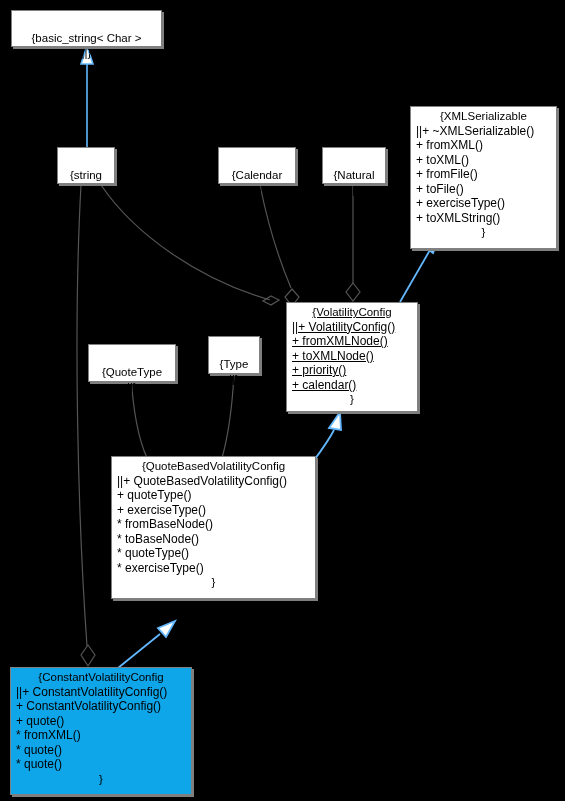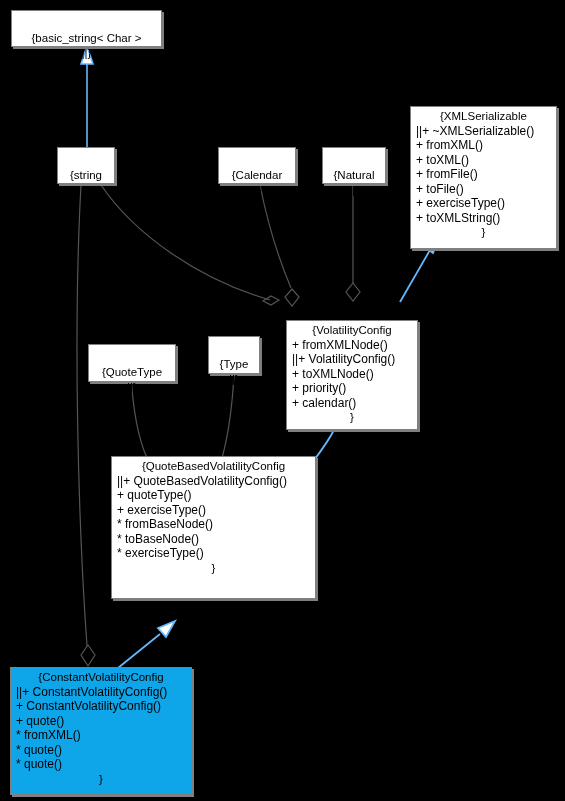--- a/index.html
+++ b/index.html
@@ -144,44 +144,45 @@
         <span class="ntitle">{XMLSerializable</span>
         <span class="nrow">||+ ~XMLSerializable()</span>
         <span class="nrow">+ fromXML()</span>
         <span class="nrow">+ toXML()</span>
         <span class="nrow">+ fromFile()</span>
         <span class="nrow">+ toFile()</span>
         <span class="nrow">+ exerciseType()</span>
         <span class="nrow">+ toXMLString()</span>
         <span class="nclose">}</span>
       </div>
-      <div class="node" style="left: 286px; top: 320px; width: 132px; height: 110px;">
+      <div class="node" style="left: 286px; top: 302px; width: 132px; height: 110px; text-decoration: underline;">
         <span class="ntitle">{VolatilityConfig</span>
+        <span class="nrow">||+ VolatilityConfig()</span>
         <span class="nrow">+ fromXMLNode()</span>
-        <span class="nrow">||+ VolatilityConfig()</span>
         <span class="nrow">+ toXMLNode()</span>
         <span class="nrow">+ priority()</span>
         <span class="nrow">+ calendar()</span>
         <span class="nclose">}</span>
       </div>
       <div class="node compact" style="left: 88px; top: 336px; width: 88px; height: 38px; margin-top: 8px;">
         <span class="ntitle">{QuoteType</span>
         <span class="nclose">||}</span>
       </div>
       <div class="node compact" style="left: 208px; top: 336px; width: 52px; height: 38px;">
         <span class="ntitle">{Type</span>
         <span class="nclose">||}</span>
       </div>
       <div class="node" style="left: 111px; top: 456px; width: 205px; height: 143px;">
         <span class="ntitle">{QuoteBasedVolatilityConfig</span>
         <span class="nrow">||+ QuoteBasedVolatilityConfig()</span>
         <span class="nrow">+ quoteType()</span>
         <span class="nrow">+ exerciseType()</span>
         <span class="nrow">* fromBaseNode()</span>
         <span class="nrow">* toBaseNode()</span>
+        <span class="nrow">* quoteType()</span>
         <span class="nrow">* exerciseType()</span>
         <span class="nclose">}</span>
       </div>
       <div class="node highlight" style="left: 10px; top: 667px; width: 182px; height: 128px;">
         <span class="ntitle">{ConstantVolatilityConfig</span>
         <span class="nrow">||+ ConstantVolatilityConfig()</span>
         <span class="nrow">+ ConstantVolatilityConfig()</span>
         <span class="nrow">+ quote()</span>
         <span class="nrow">* fromXML()</span>
         <span class="nrow">* quote()</span>

